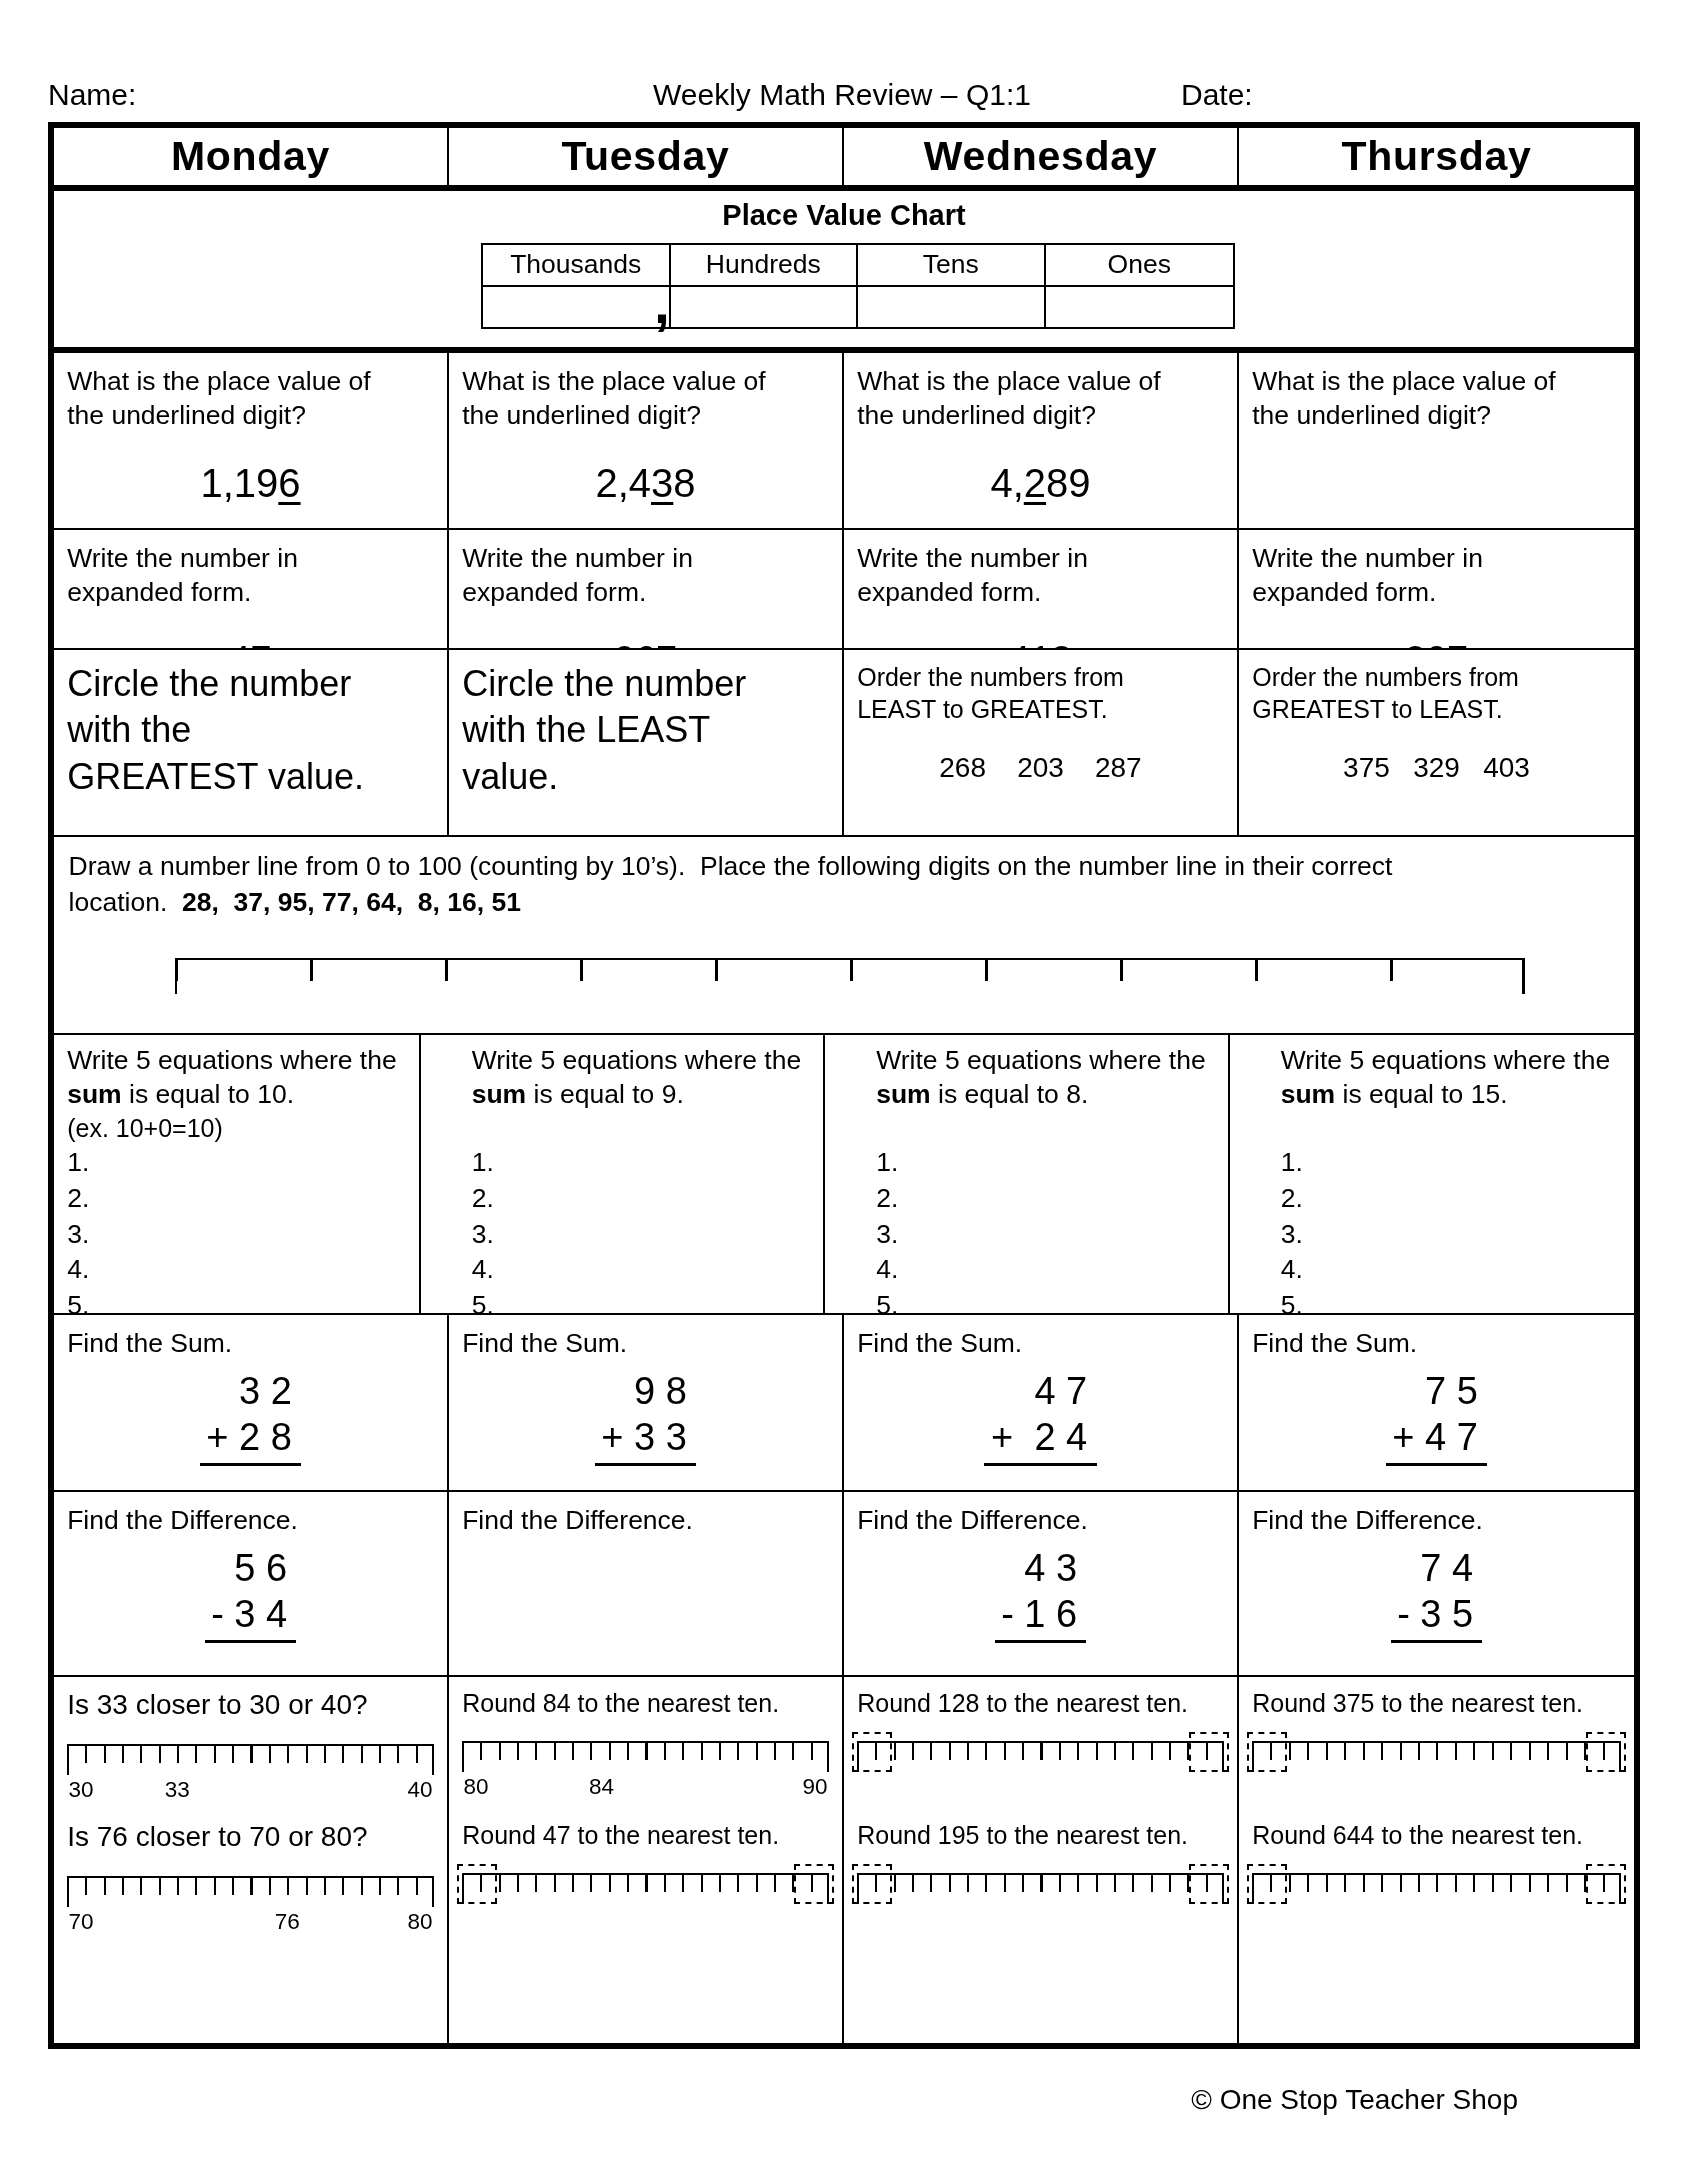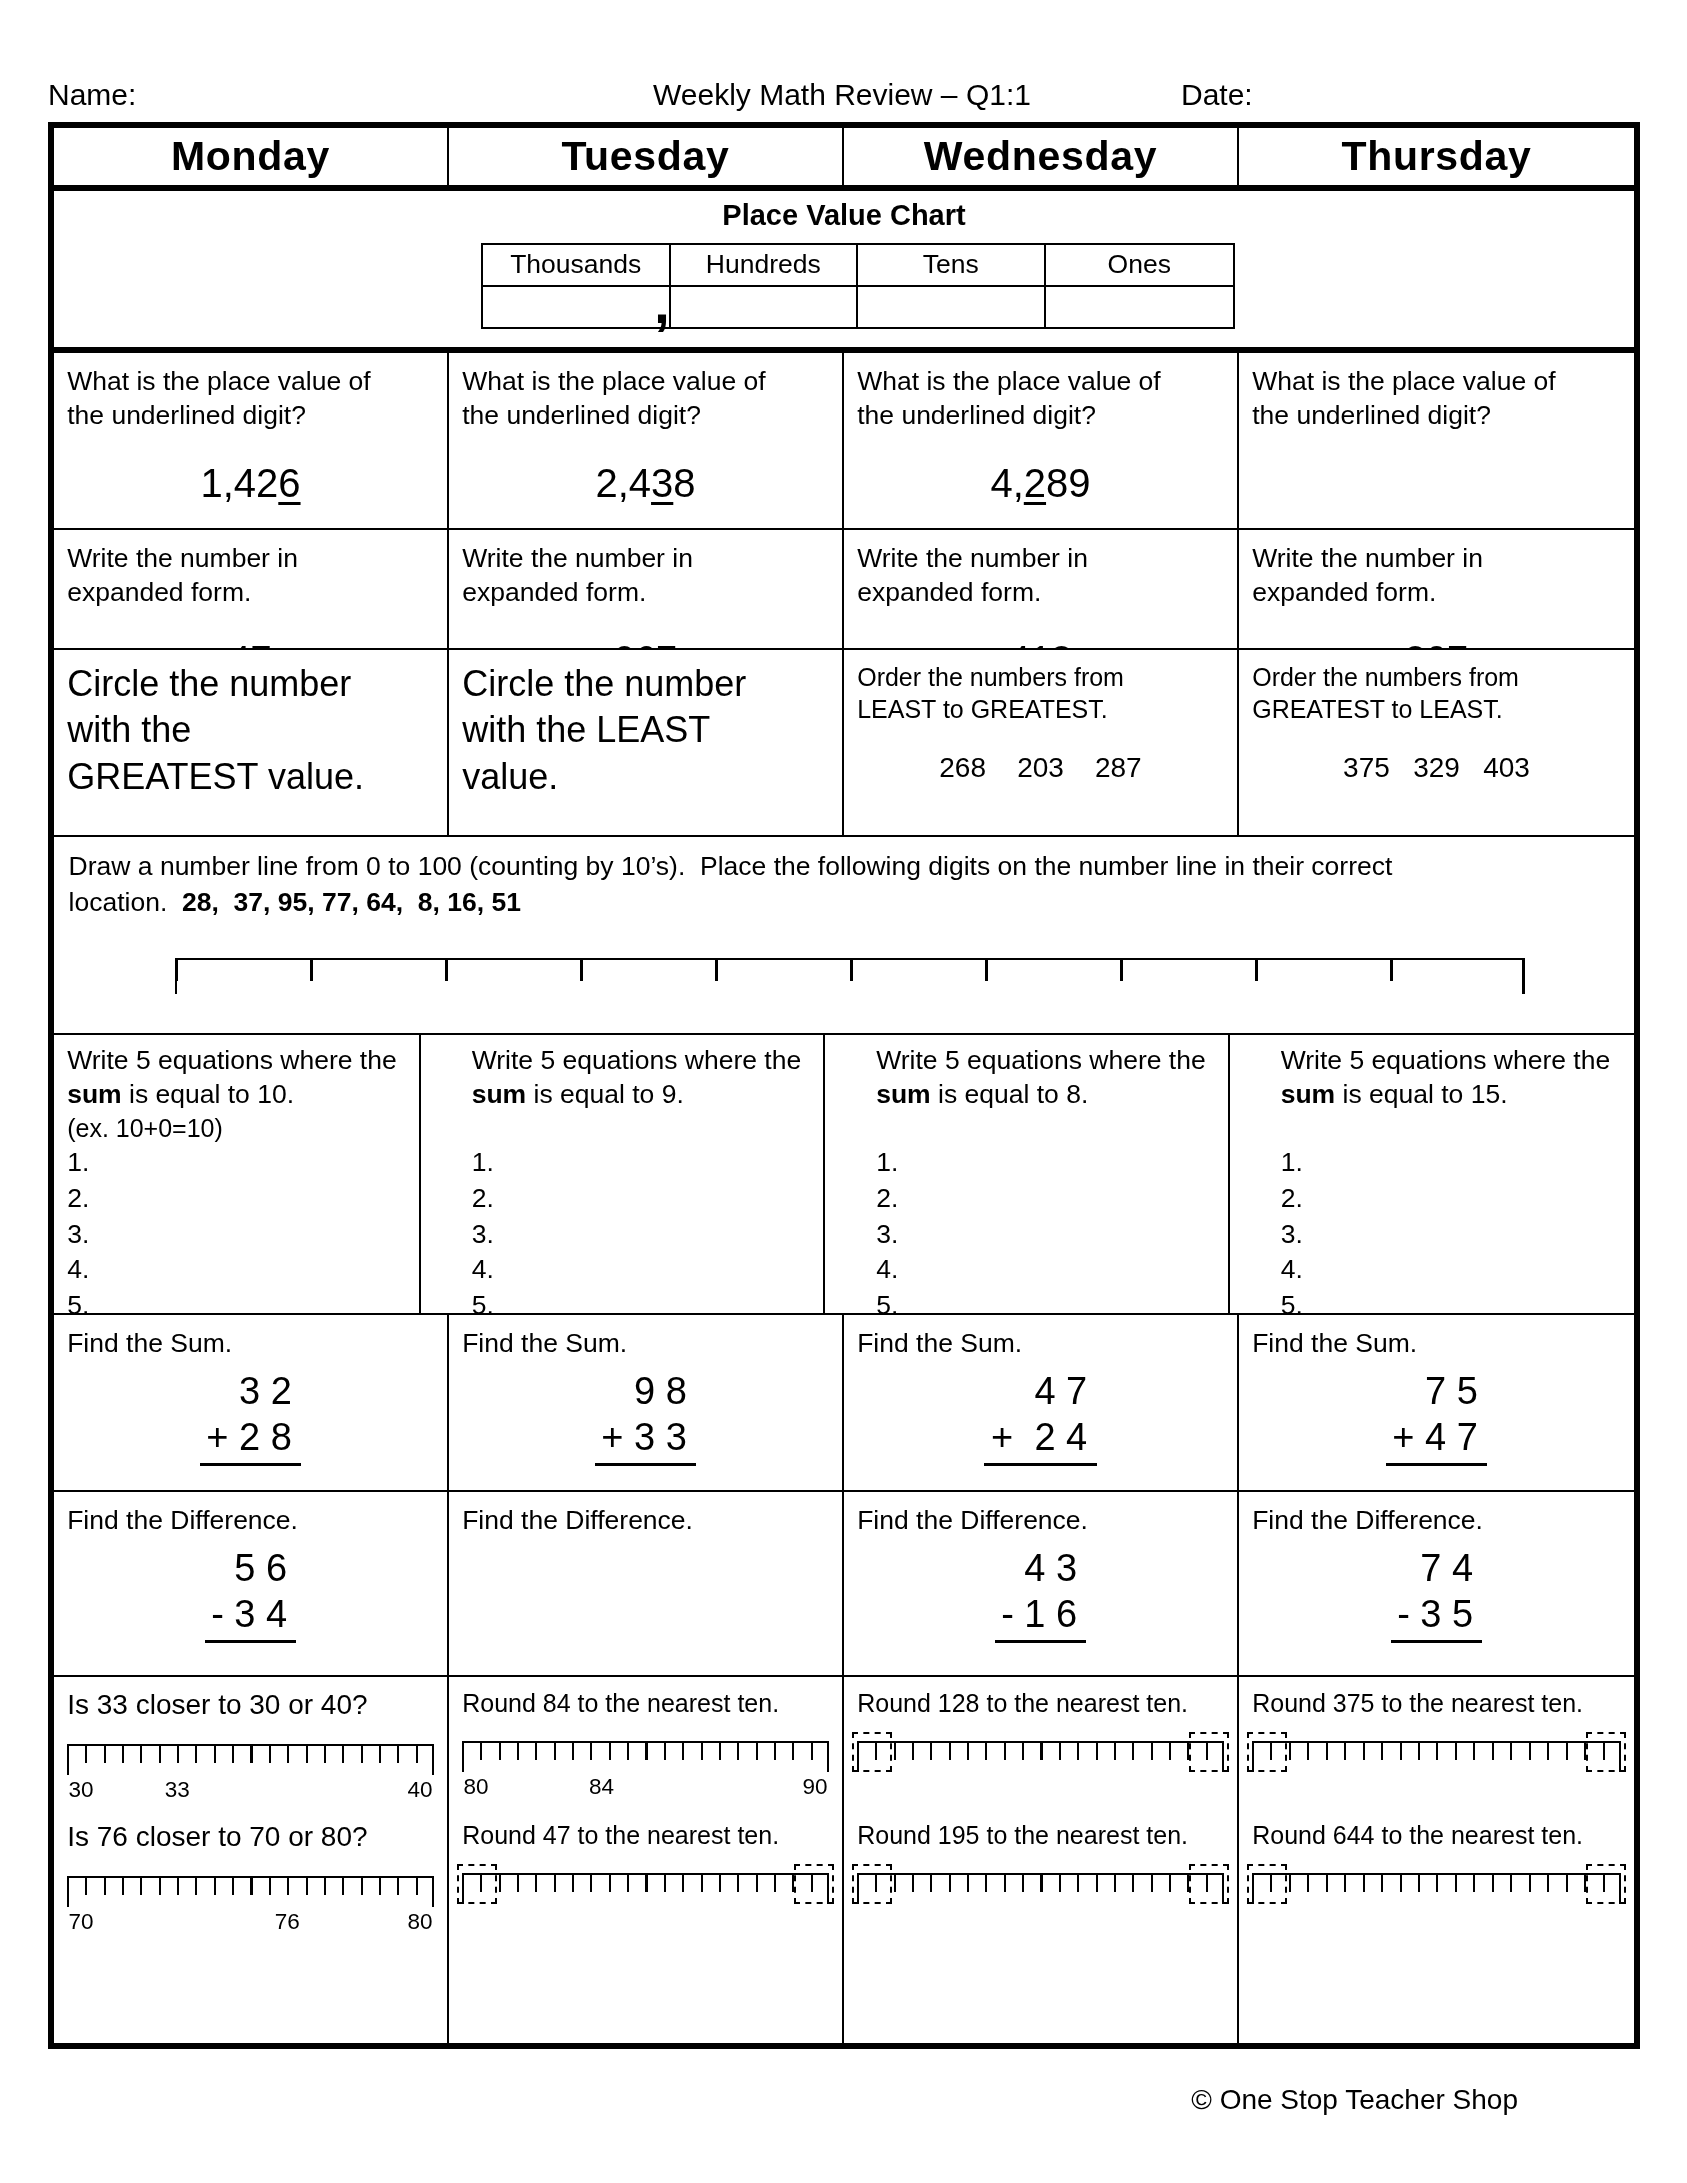--- a/index.html
+++ b/index.html
@@ -148,21 +148,21 @@
         <div class="pvc-empty"></div>
         <div class="pvc-empty"></div>
         <div class="pvc-empty"></div>
         <div class="pvc-comma">,</div>
       </div>
     </div>
 
     <div class="row grid4 pv-row">
       <div class="cell">
         <div class="prompt narrow">What is the place value of the underlined digit?</div>
-        <div class="big-number"><span>1,42</span><span class="u">6</span><span></span></div>
+        <div class="big-number"><span>1,19</span><span class="u">6</span><span></span></div>
       </div>
       <div class="cell">
         <div class="prompt narrow">What is the place value of the underlined digit?</div>
         <div class="big-number"><span>2,4</span><span class="u">3</span><span>8</span></div>
       </div>
       <div class="cell">
         <div class="prompt narrow">What is the place value of the underlined digit?</div>
         <div class="big-number"><span>4,</span><span class="u">2</span><span>89</span></div>
       </div>
       <div class="cell">

